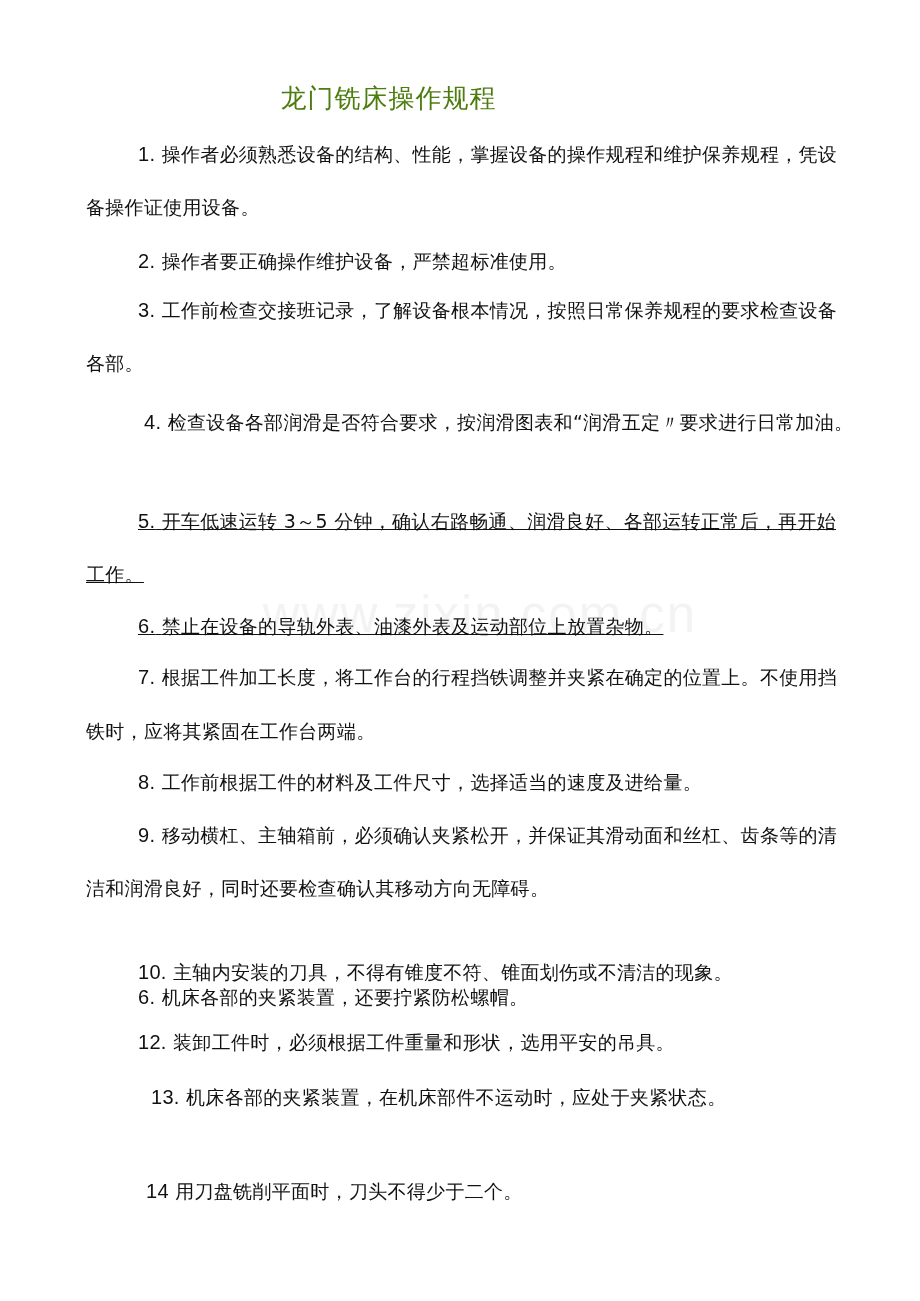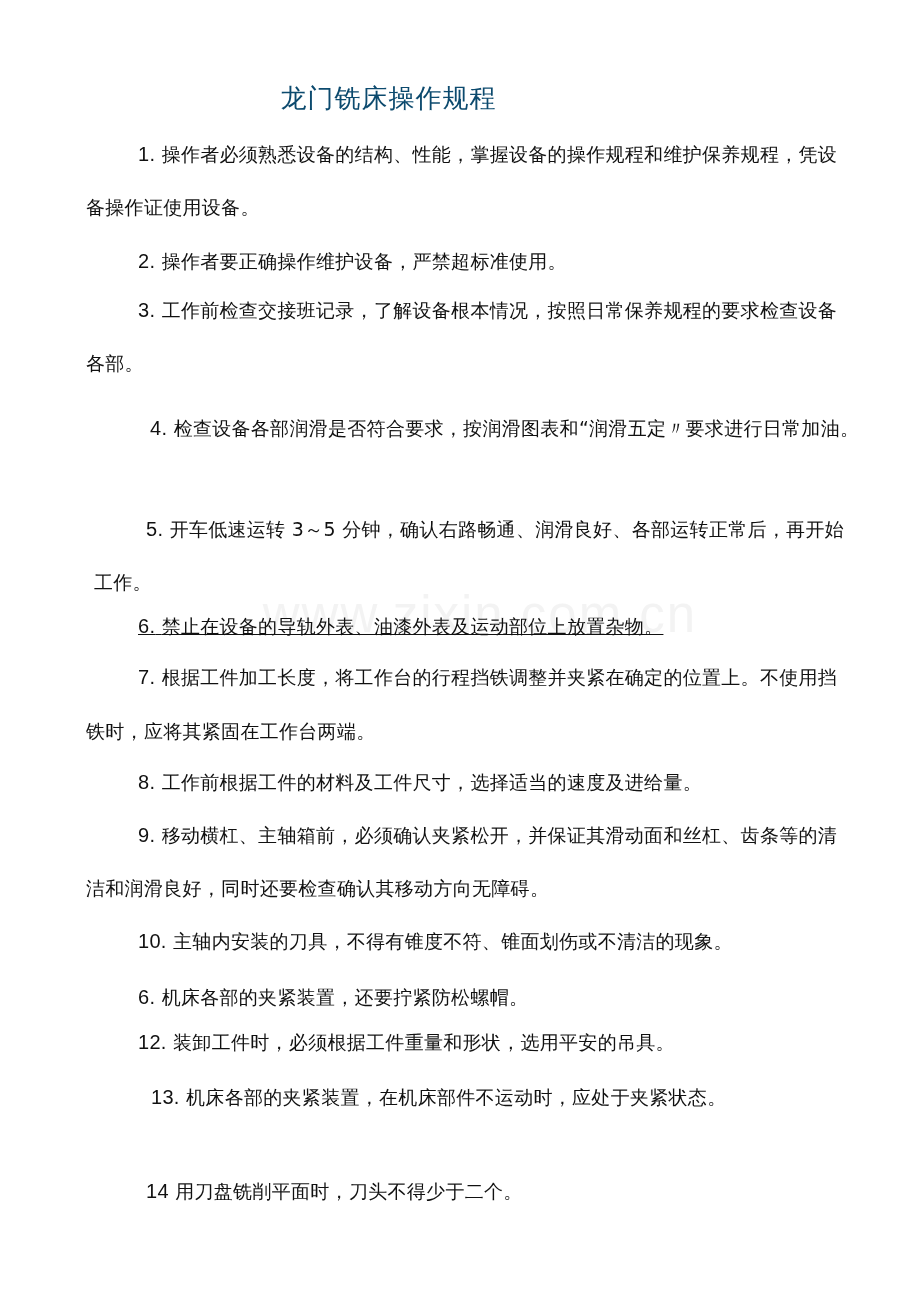--- a/index.html
+++ b/index.html
@@ -24,21 +24,21 @@
     }
     .title {
       position: absolute;
       left: 0;
       width: 777px;
       top: 80px;
       text-align: center;
       font-size: 26px;
       line-height: 36px;
       letter-spacing: 1px;
-      color: #0c4a6e;
+      color: #4d7c0f;
     }
     .para {
       position: absolute;
       left: 86px;
       width: 766px;
       font-size: 19px;
       color: #111;
       text-indent: 52px;
       word-break: break-all;
       letter-spacing: 0.3px;
@@ -80,26 +80,26 @@
   <p class="para wide" style="top:235px;margin:0;" data-name="rule-item-2">
     <span class="num" data-name="rule-number">2.</span>
     <span data-name="rule-text">操作者要正确操作维护设备，严禁超标准使用。</span>
   </p>
 
   <p class="para wide" style="top:284px;margin:0;" data-name="rule-item-3">
     <span class="num" data-name="rule-number">3.</span>
     <span data-name="rule-text">工作前检查交接班记录，了解设备根本情况，按照日常保养规程的要求检查设备各部。</span>
   </p>
 
-  <p class="para wide" style="top:390px;margin:12px;" data-name="rule-item-4">
+  <p class="para wide" style="top:390px;margin:6px;" data-name="rule-item-4">
     <span class="num" data-name="rule-number">4.</span>
     <span data-name="rule-text">检查设备各部润滑是否符合要求，按润滑图表和“润滑五定〃要求进行日常加油。</span>
   </p>
 
-  <p class="para wide" style="top:495px;margin:8px;" data-name="rule-item-5">
+  <p class="para wide" style="top:495px;margin:0;text-decoration:underline;" data-name="rule-item-5">
     <span class="num" data-name="rule-number">5.</span>
     <span data-name="rule-text">开车低速运转 3～5 分钟，确认右路畅通、润滑良好、各部运转正常后，再开始工作。</span>
   </p>
 
   <p class="para wide" style="top:600px;margin:0;text-decoration:underline;" data-name="rule-item-6">
     <span class="num" data-name="rule-number">6.</span>
     <span data-name="rule-text">禁止在设备的导轨外表、油漆外表及运动部位上放置杂物。</span>
   </p>
 
   <p class="para tight" style="top:650px;margin:0;" data-name="rule-item-7">
@@ -110,21 +110,21 @@
   <p class="para wide" style="top:756px;margin:0;" data-name="rule-item-8">
     <span class="num" data-name="rule-number">8.</span>
     <span data-name="rule-text">工作前根据工件的材料及工件尺寸，选择适当的速度及进给量。</span>
   </p>
 
   <p class="para wide" style="top:809px;margin:0;" data-name="rule-item-9">
     <span class="num" data-name="rule-number">9.</span>
     <span data-name="rule-text">移动横杠、主轴箱前，必须确认夹紧松开，并保证其滑动面和丝杠、齿条等的清洁和润滑良好，同时还要检查确认其移动方向无障碍。</span>
   </p>
 
-  <p class="para wide" style="top:915px;margin:0;" data-name="rule-item-10">
+  <p class="para wide" style="top:946px;margin:0;" data-name="rule-item-10">
     <span class="num" data-name="rule-number">10.</span>
     <span data-name="rule-text">主轴内安装的刀具，不得有锥度不符、锥面划伤或不清洁的现象。</span>
   </p>
 
   <p class="para wide" style="top:971px;margin:0;" data-name="rule-item-11">
     <span class="num" data-name="rule-number">6.</span>
     <span data-name="rule-text">机床各部的夹紧装置，还要拧紧防松螺帽。</span>
   </p>
 
   <p class="para" style="top:1028px;margin:0;line-height:28px;" data-name="rule-item-12">

